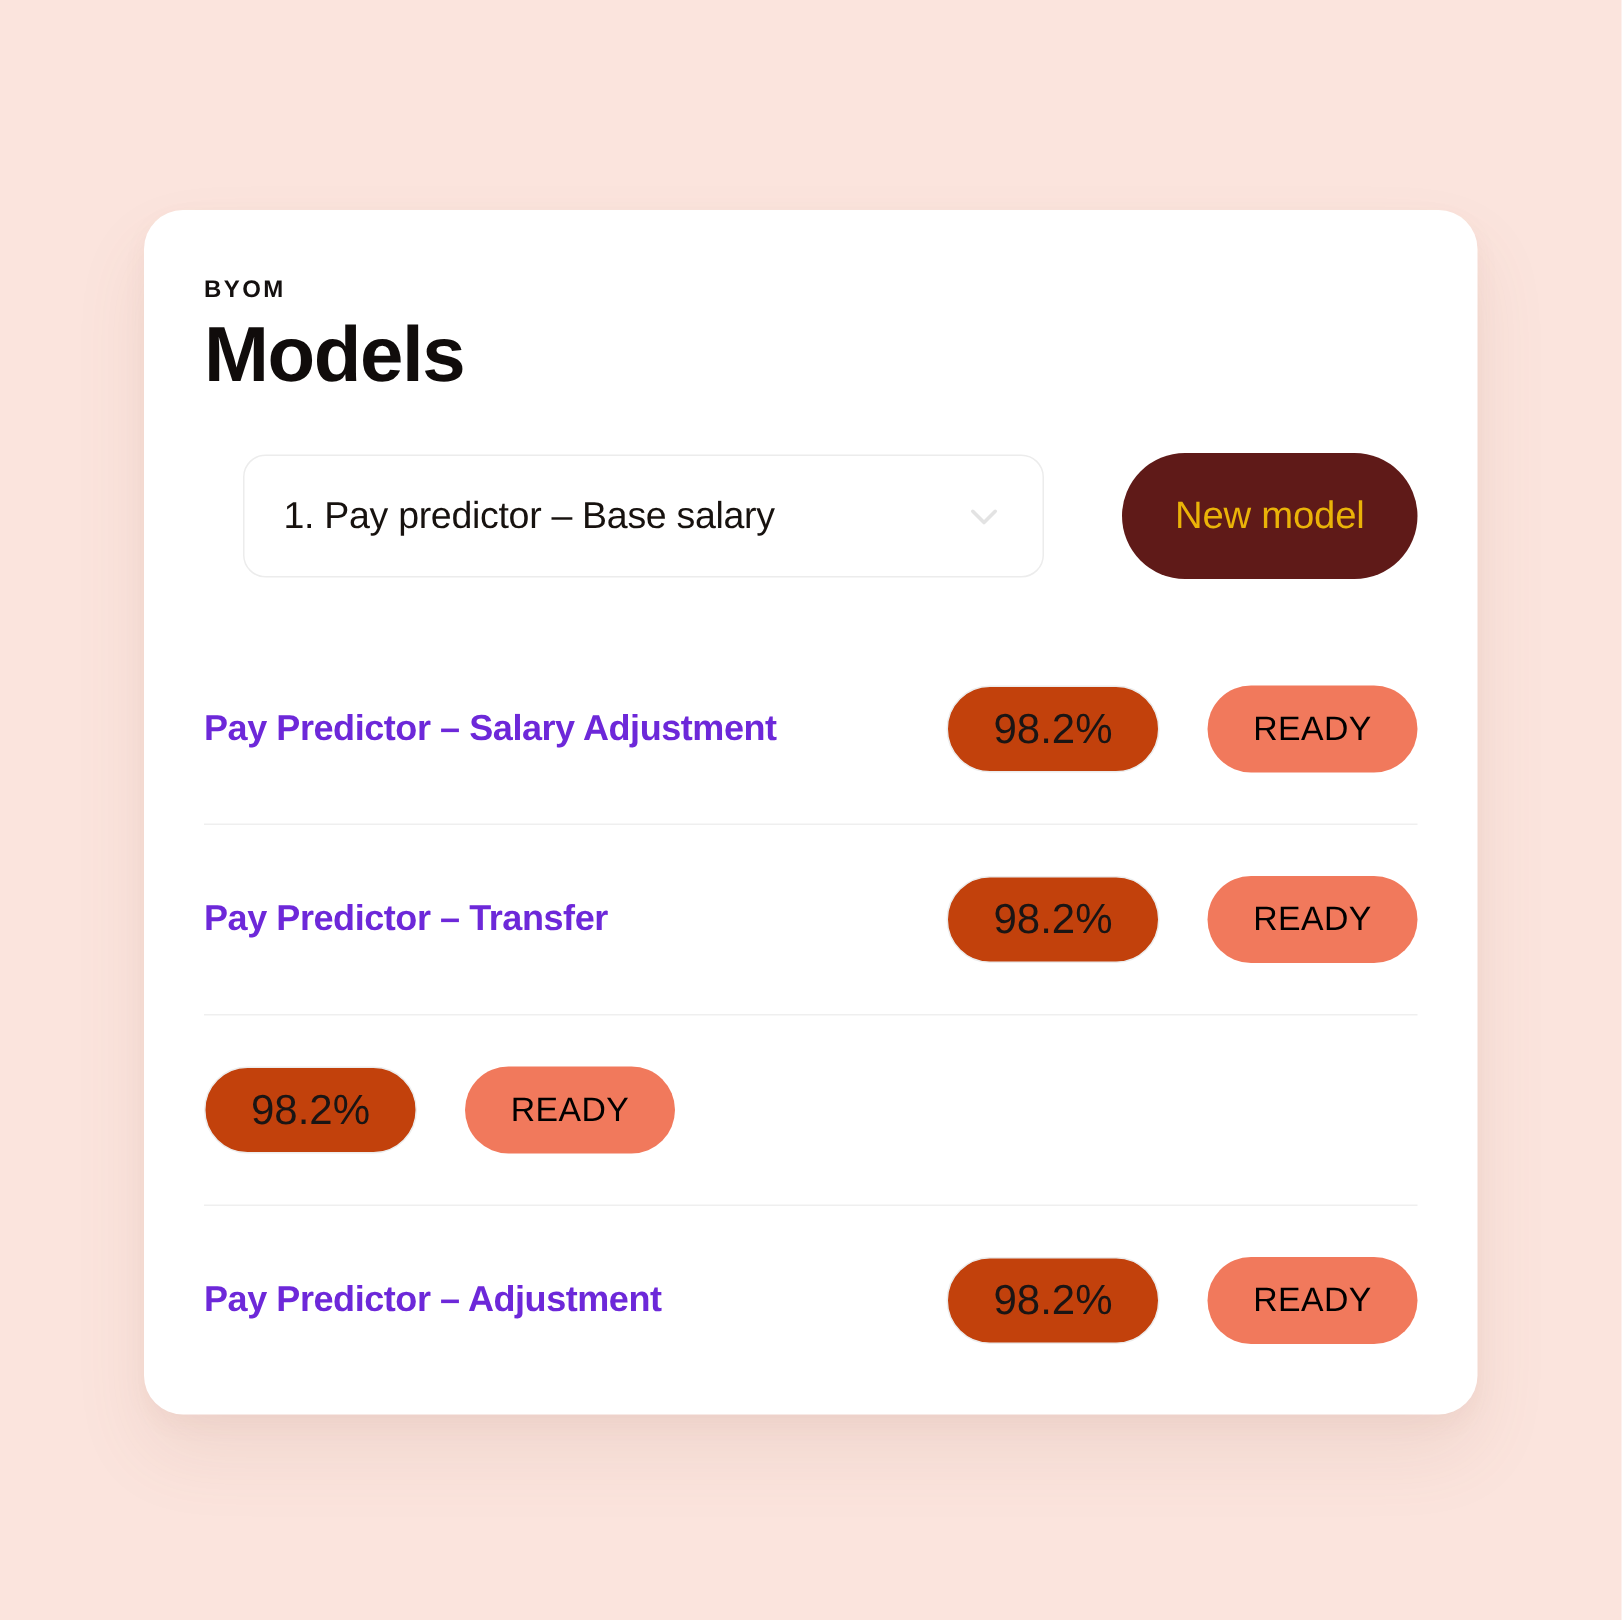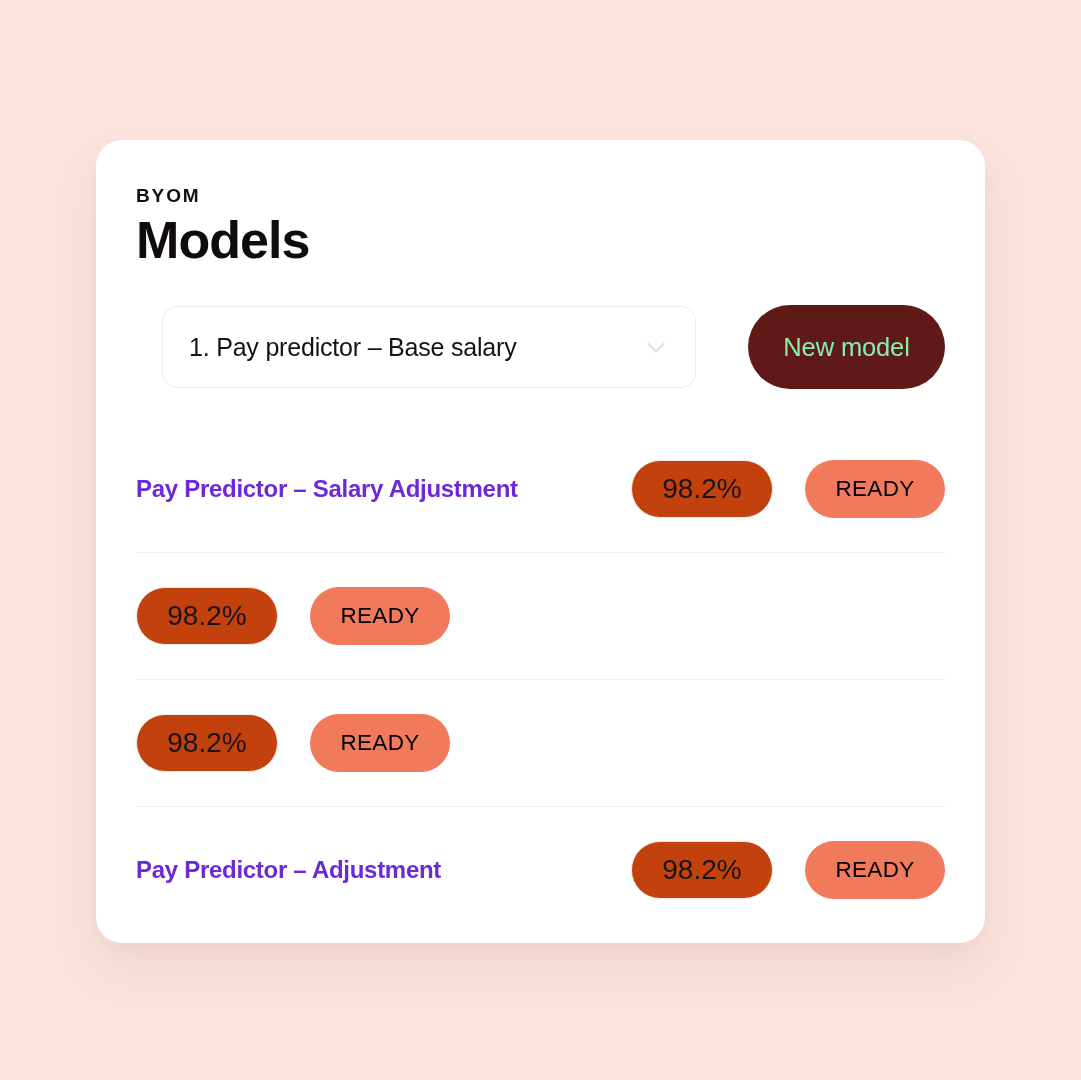--- a/index.html
+++ b/index.html
@@ -30,21 +30,21 @@
     height: 803px;
     background: #ffffff;
     border-radius: 26px;
     box-sizing: border-box;
     padding: 46px 40px 0 40px;
     box-shadow: 0 26px 48px rgba(150, 95, 80, 0.10),
                 0 6px 16px rgba(150, 95, 80, 0.05);
   }
 
   .eyebrow {
-    font-size: 19px;
+    font-size: 16px;
     font-weight: 700;
     letter-spacing: 0.10em;
     color: #14100f;
     line-height: 1;
     margin: 0 0 6px 0;
   }
 
   .page-title {
     font-size: 52px;
     font-weight: 700;
@@ -92,21 +92,21 @@
     height: 30px;
     display: block;
   }
 
   .new-model-btn {
     width: 230px;
     height: 84px;
     border: none;
     border-radius: 42px;
     background: #5f1a18;
-    color: #86efac;
+    color: #eab308;
     font-family: "Liberation Sans", sans-serif;
     font-size: 25.5px;
     font-weight: 500;
     letter-spacing: -0.005em;
     cursor: pointer;
     padding: 0;
   }
 
   .model-list {
     margin-top: 36px;
@@ -192,20 +192,21 @@
 
     <div class="model-list">
 
       <div class="model-row">
         <span class="model-name">Pay Predictor – Salary Adjustment</span>
         <span class="accuracy-pill">98.2%</span>
         <span class="status-badge">READY</span>
       </div>
 
       <div class="model-row">
+        <span class="model-name">Pay Predictor – Transfer</span>
         <span class="accuracy-pill">98.2%</span>
         <span class="status-badge">READY</span>
       </div>
 
       <div class="model-row">
         <span class="accuracy-pill">98.2%</span>
         <span class="status-badge">READY</span>
       </div>
 
       <div class="model-row">

